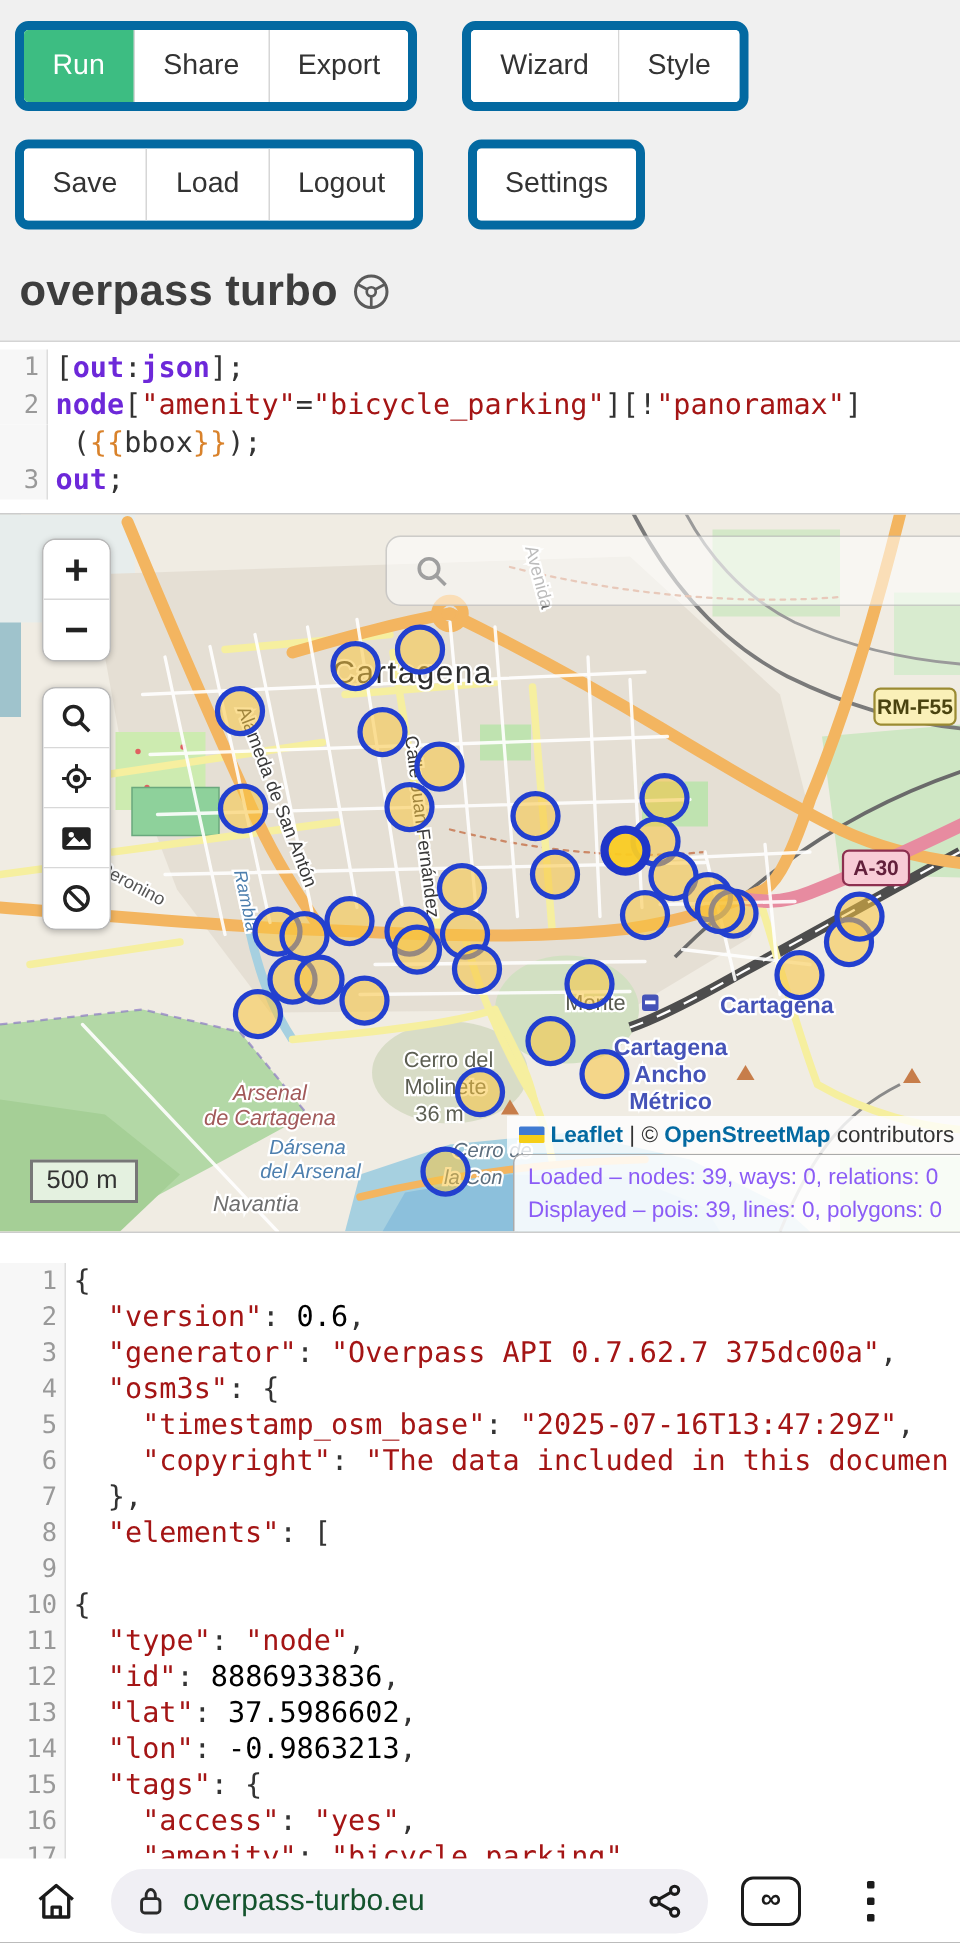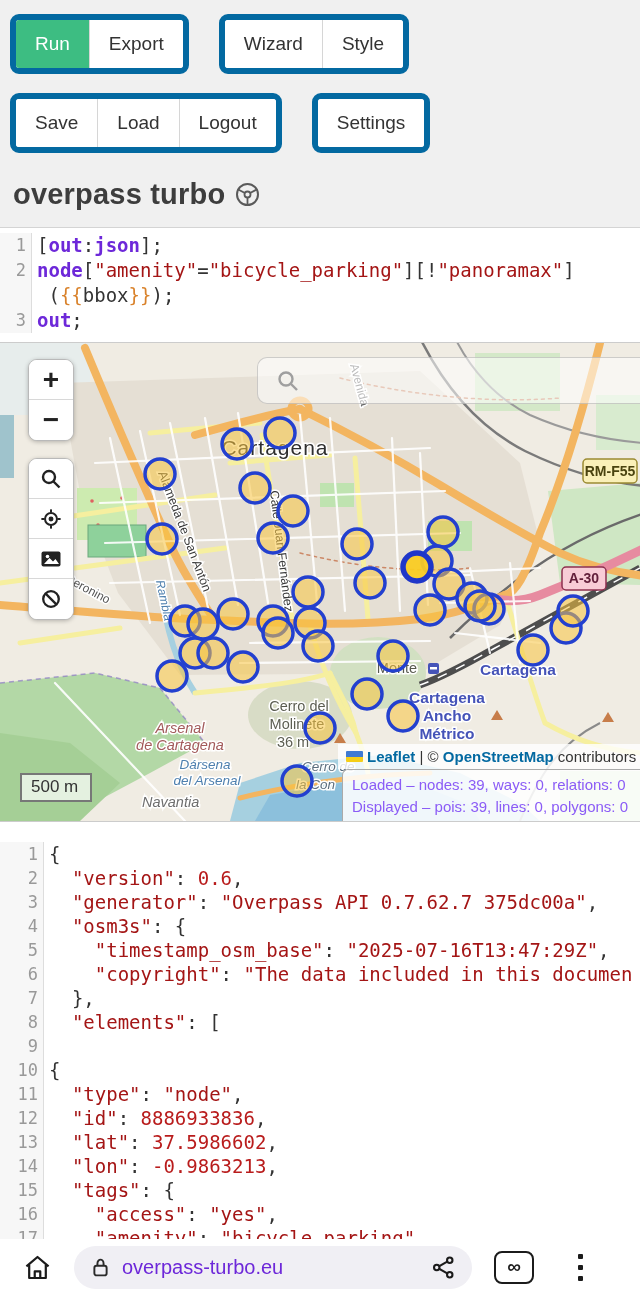--- a/index.html
+++ b/index.html
@@ -23,21 +23,21 @@
   
   .code-area{background:#fff;font-family:"DejaVu Sans Mono",monospace;font-size:19px;line-height:25px;}
   #editor{padding:5px 0 9px;}
   #dataview{margin-top:17px;padding-top:3px;line-height:24px;}
   .cm-row{display:flex;}
   .cm-gutter{flex:0 0 26px;background:#f7f7f7;border-right:1px solid #ddd;color:#999;
              text-align:right;padding-right:5px;font-size:17px;user-select:none;}
   #dataview .cm-gutter{flex:0 0 38px;}
   .cm-code{padding-left:5px;white-space:pre;}
   .tok-p{color:#333;} .tok-kw{color:#6d28d9;font-weight:bold;} .tok-str{color:#a41515;}
-  .tok-num{color:#b91c1c;} .tok-mus{color:#d9822b;}
+  .tok-num{color:#000000;} .tok-mus{color:#d9822b;}
 
   
   .map-wrap{position:relative;width:640px;height:478px;overflow:hidden;
             border-top:1px solid #ccc;border-bottom:1px solid #ccc;background:#f0ece3;}
   .map-svg{position:absolute;left:0;top:0;}
   .map-search{position:absolute;left:257px;top:14px;width:400px;height:47px;
               background:rgba(255,255,255,.55);border:1px solid rgba(150,150,150,.45);
               border-radius:10px;display:flex;align-items:center;padding-left:18px;box-sizing:border-box;}
   .leaflet-bar{position:absolute;left:28px;width:44px;background:#fff;border:1px solid #b9b9b9;
                border-radius:9px;overflow:hidden;box-shadow:0 1px 4px rgba(0,0,0,.25);}
@@ -61,36 +61,37 @@
               line-height:22px;white-space:nowrap;overflow:hidden;}
   .poi{fill:rgba(247,197,64,.55);stroke:#2340cf;stroke-width:3.5px;cursor:pointer;}
   .poi-highlight{fill:rgba(250,203,35,.95);stroke:#1f36c9;stroke-width:5.5px;cursor:pointer;}
   .map-label{paint-order:stroke;stroke:#fff;stroke-width:3px;font-family:"Liberation Sans",sans-serif;}
 
   
   .browser-bar{position:absolute;left:0;right:0;bottom:0;height:56px;background:#fff;z-index:20;
                display:flex;align-items:center;padding:0 0 0 22px;box-sizing:border-box;}
   .url-pill{display:flex;align-items:center;width:398px;height:43px;margin-left:21px;
             background:#f0eff4;border-radius:22px;padding:0 16px;box-sizing:border-box;gap:11px;}
-  .url-text{font-size:20px;color:#6d28d9;flex:1 1 auto;}
+  .url-text{font-size:20px;color:#14532d;flex:1 1 auto;}
   .tab-counter{width:36px;height:29px;border:2.5px solid #1b1b1b;border-radius:8px;margin-left:22px;
                display:flex;align-items:center;justify-content:center;background:#fff;
                font-size:19px;font-weight:bold;color:#1b1b1b;cursor:pointer;}
   .kebab{margin-left:40px;display:flex;flex-direction:column;gap:6px;cursor:pointer;padding:4px;}
   .kebab i{width:5px;height:5px;border-radius:1px;background:#1b1b1b;display:block;}
 </style>
 </head>
 <body>
 
 <div class="screen">
 
   <div class="topbar">
     <div class="toolbar-row">
       <div class="btn-group" id="grp1">
           <button class="tb-btn tb-primary">Run</button>
+          <button class="tb-btn">Share</button>
           <button class="tb-btn">Export</button>
         </div>
       <div class="btn-group" id="grp2">
           <button class="tb-btn">Wizard</button>
           <button class="tb-btn">Style</button>
         </div>
     </div>
     <div class="toolbar-row">
       <div class="btn-group" id="grp3">
           <button class="tb-btn">Save</button>

